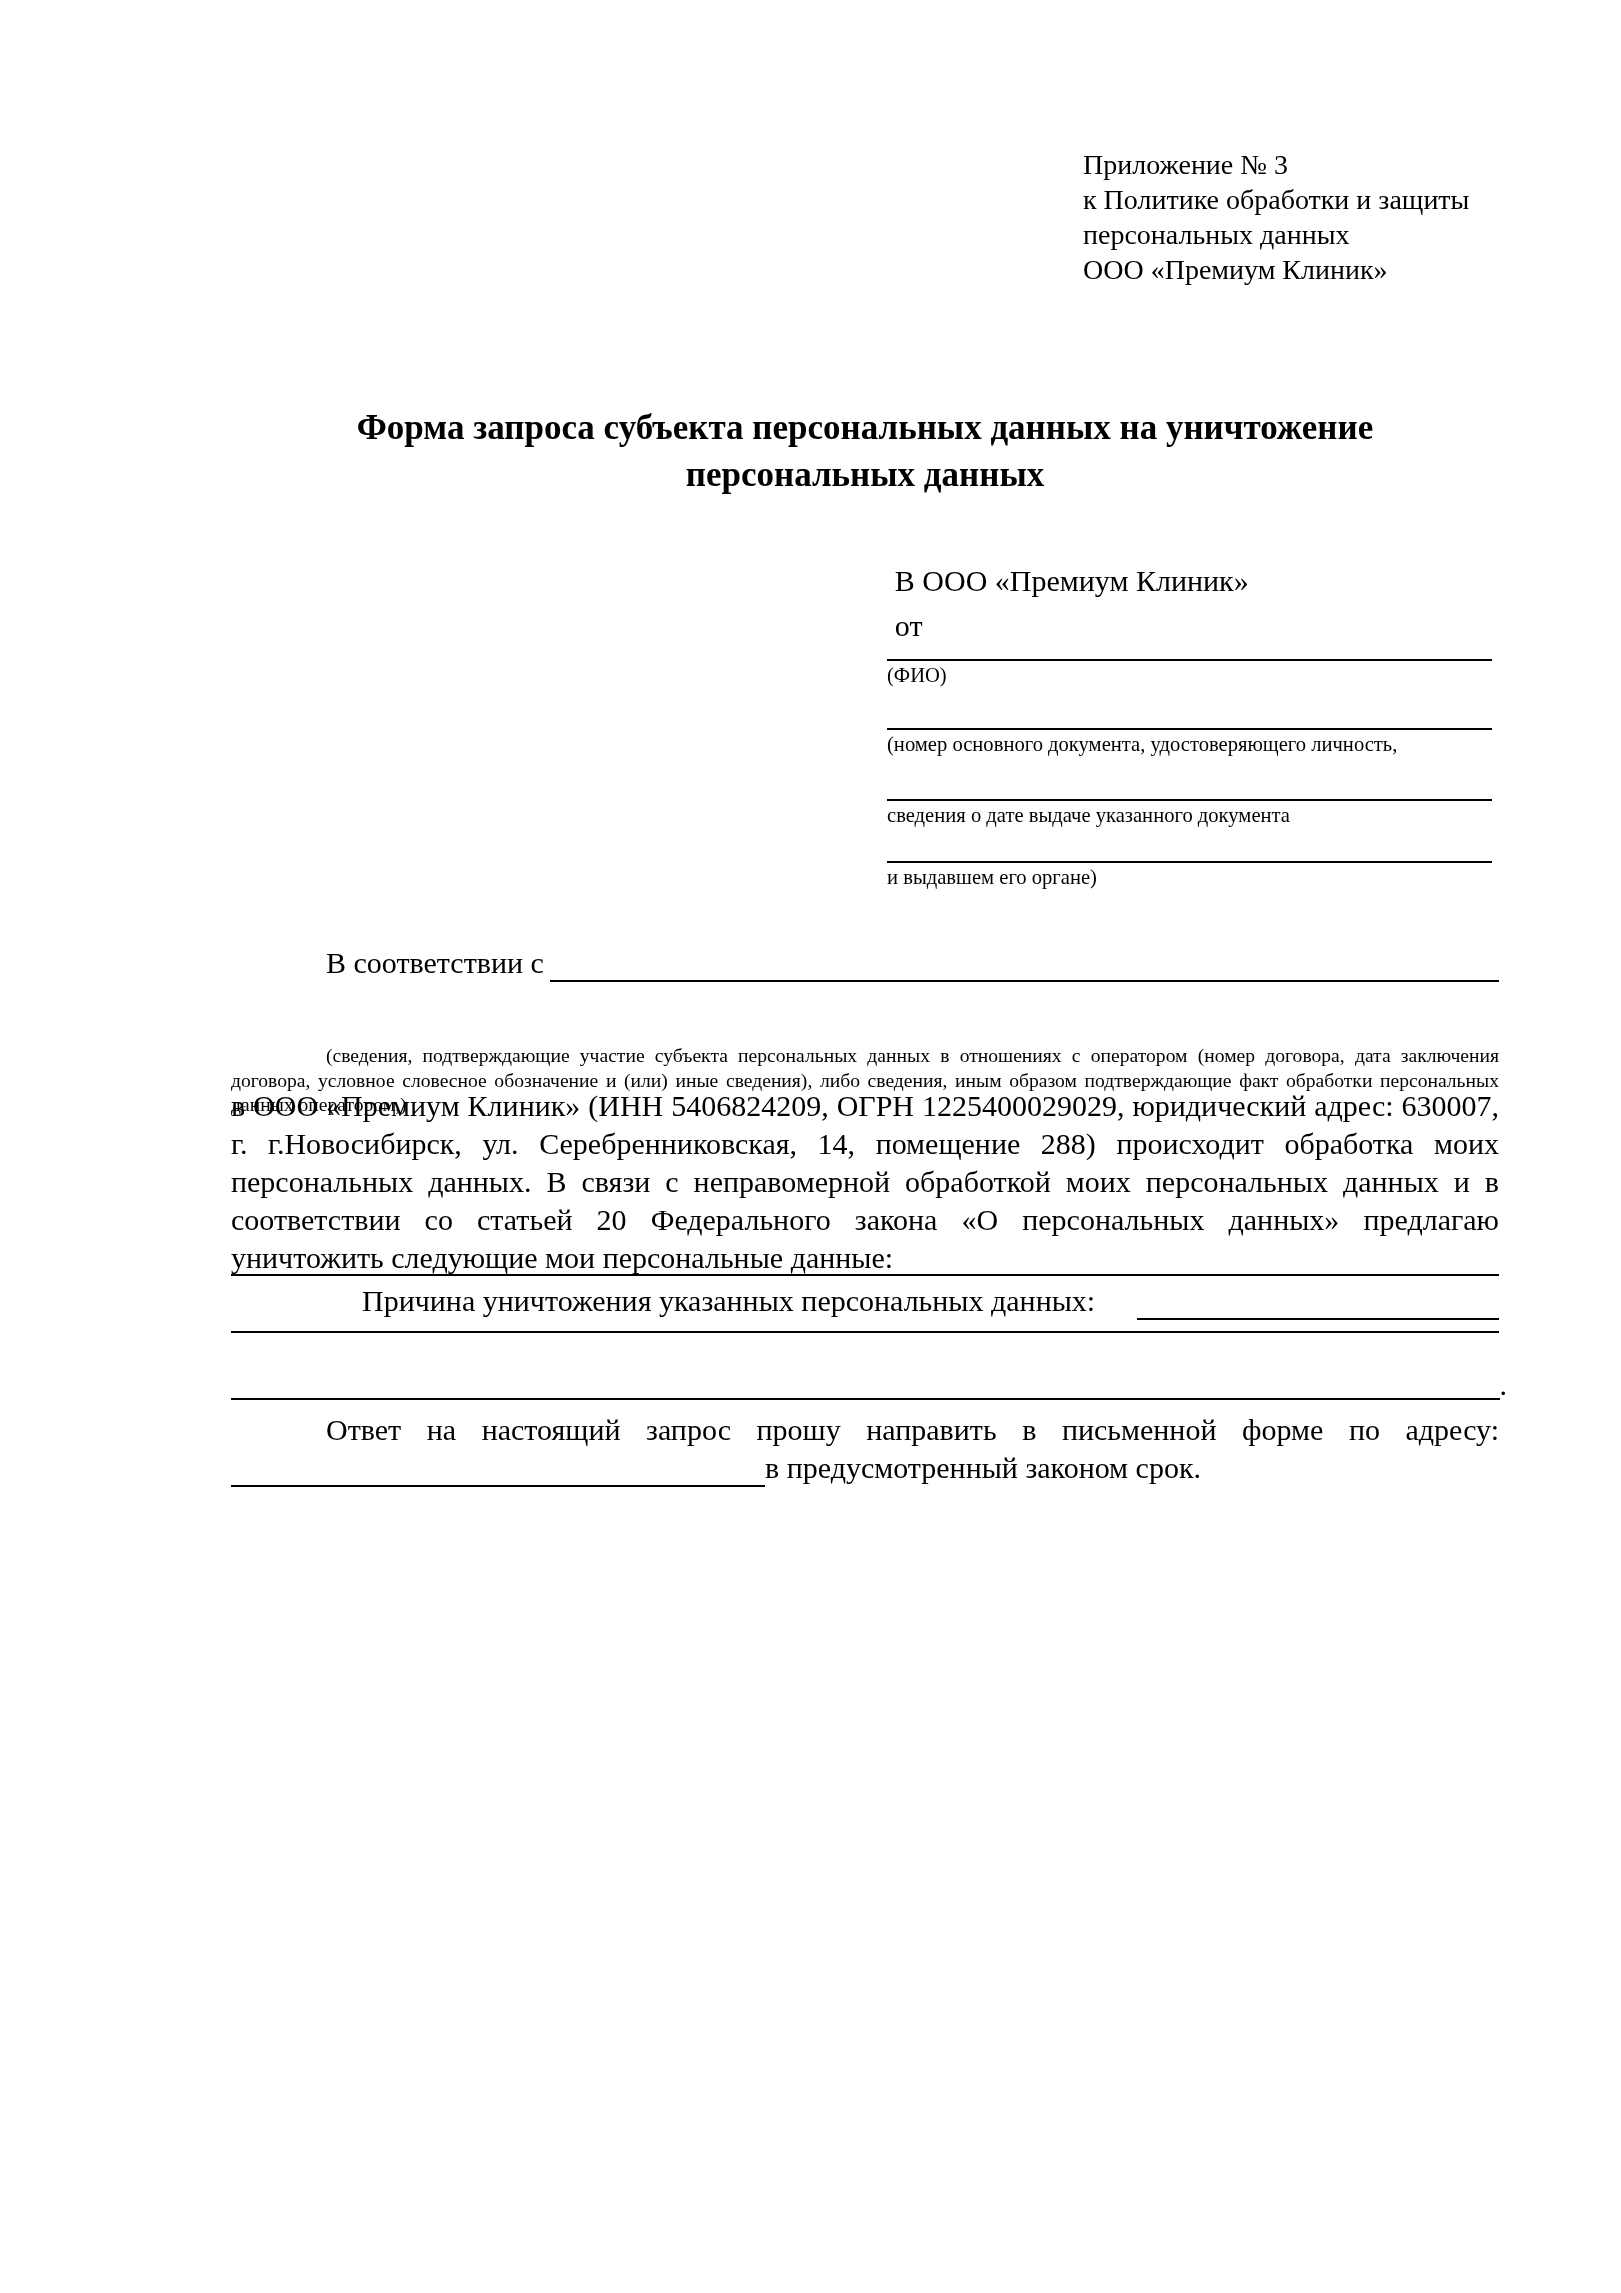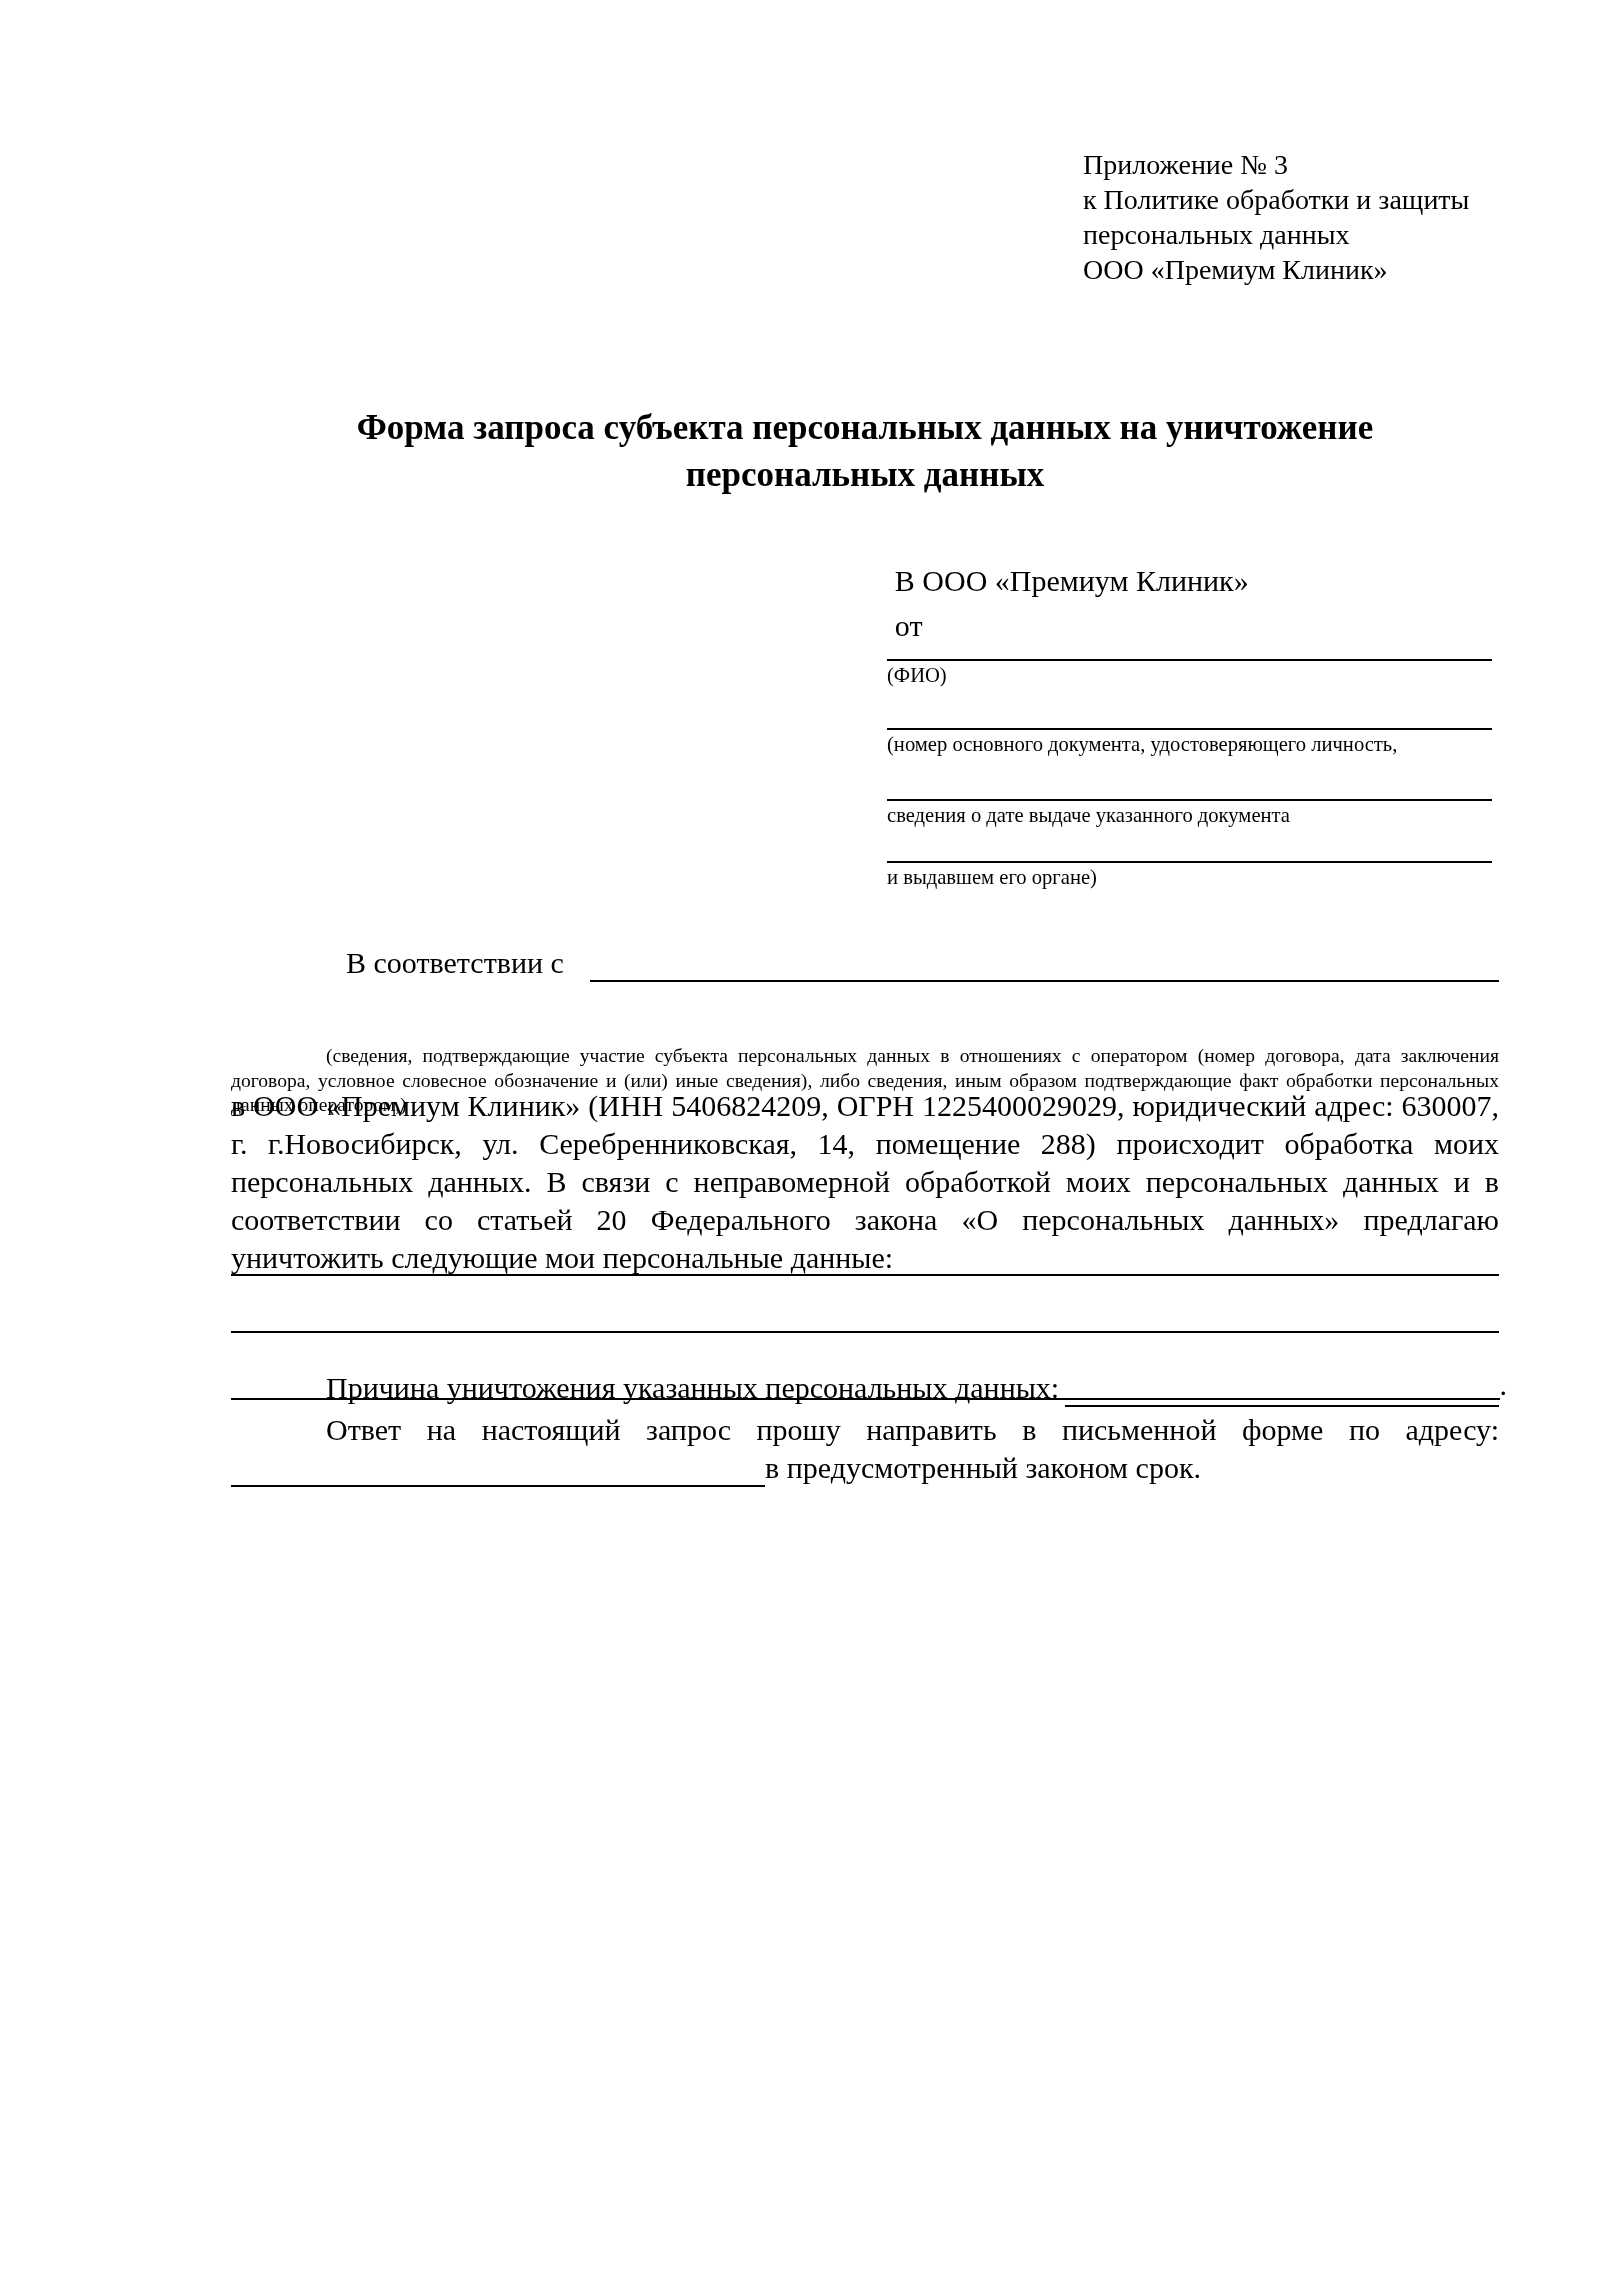--- a/index.html
+++ b/index.html
@@ -85,34 +85,34 @@
     <div class="fld" style="top:164px;"></div>
     <div class="fld-cap" style="top:168px;">(номер основного документа, удостоверяющего личность,</div>
 
     <div class="fld" style="top:235px;"></div>
     <div class="fld-cap" style="top:239px;">сведения о дате выдаче указанного документа</div>
 
     <div class="fld" style="top:297px;"></div>
     <div class="fld-cap" style="top:301px;">и выдавшем его органе)</div>
   </div>
 
-  <div class="abs row t31" style="top:944px;gap:20px;">
+  <div class="abs row t31" style="top:944px;">
     <span class="indent"></span>
     <span style="white-space:nowrap;">В соответствии с</span>
     <span class="fill"></span>
   </div>
 
   <div class="abs acc-caption">(сведения, подтверждающие участие субъекта персональных данных в отношениях с оператором (номер договора, дата заключения договора, условное словесное обозначение и (или) иные сведения), либо сведения, иным образом подтверждающие факт обработки персональных данных оператором,)</div>
 
   <div class="abs main-par">в ООО «Премиум Клиник» (ИНН 5406824209, ОГРН 1225400029029, юридический адрес: 630007, г. г.Новосибирск, ул. Серебренниковская, 14, помещение 288) происходит обработка моих персональных данных. В связи с неправомерной обработкой моих персональных данных и в соответствии со статьей 20 Федерального закона «О персональных данных» предлагаю уничтожить следующие мои персональные данные:</div>
 
   <div class="abs blank-line" style="top:1274px;"></div>
   <div class="abs blank-line" style="top:1331px;"></div>
 
-  <div class="abs row t31" style="top:1369px;">
+  <div class="abs row t31" style="top:1282px;gap:36px;">
     <span class="indent"></span>
     <span style="white-space:nowrap;">Причина уничтожения указанных персональных данных:</span>
     <span class="fill"></span>
   </div>
 
   <div class="abs line-period">
     <span class="fill"></span>
     <span class="dot">.</span>
   </div>
 

